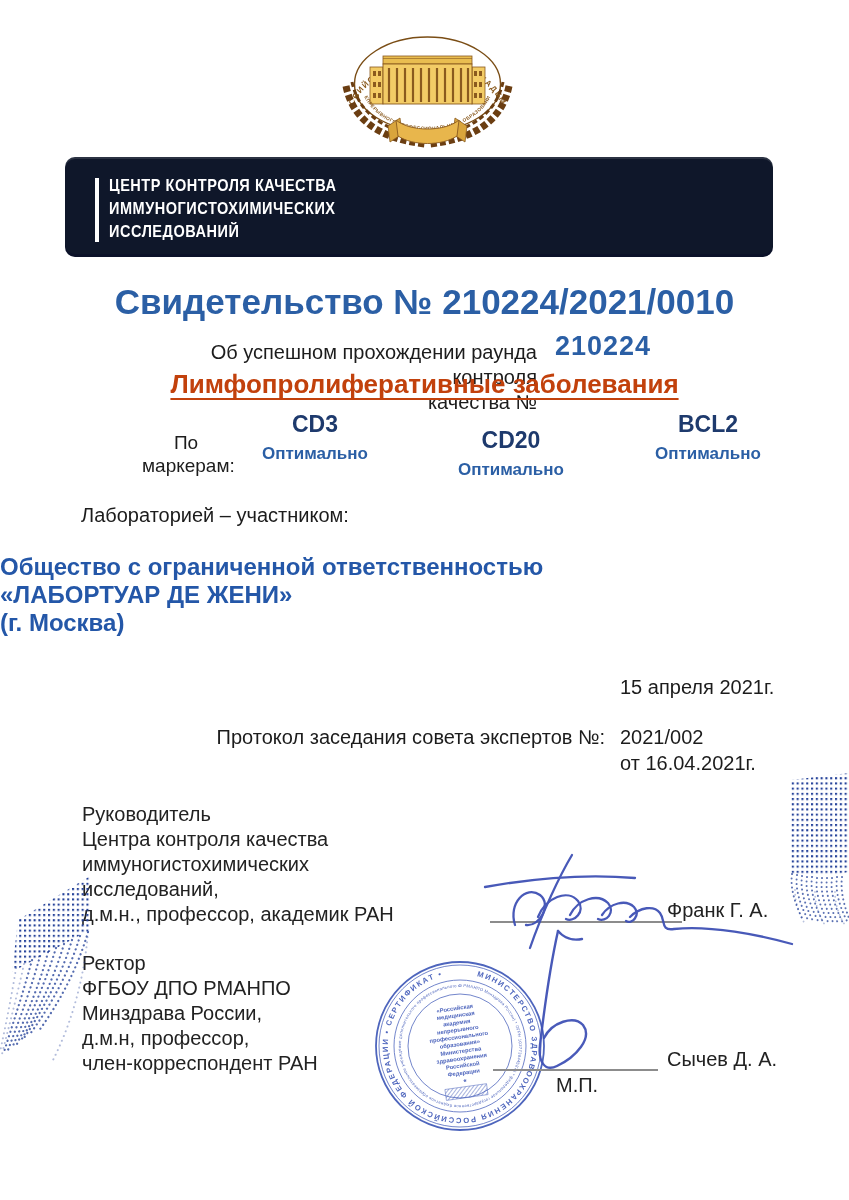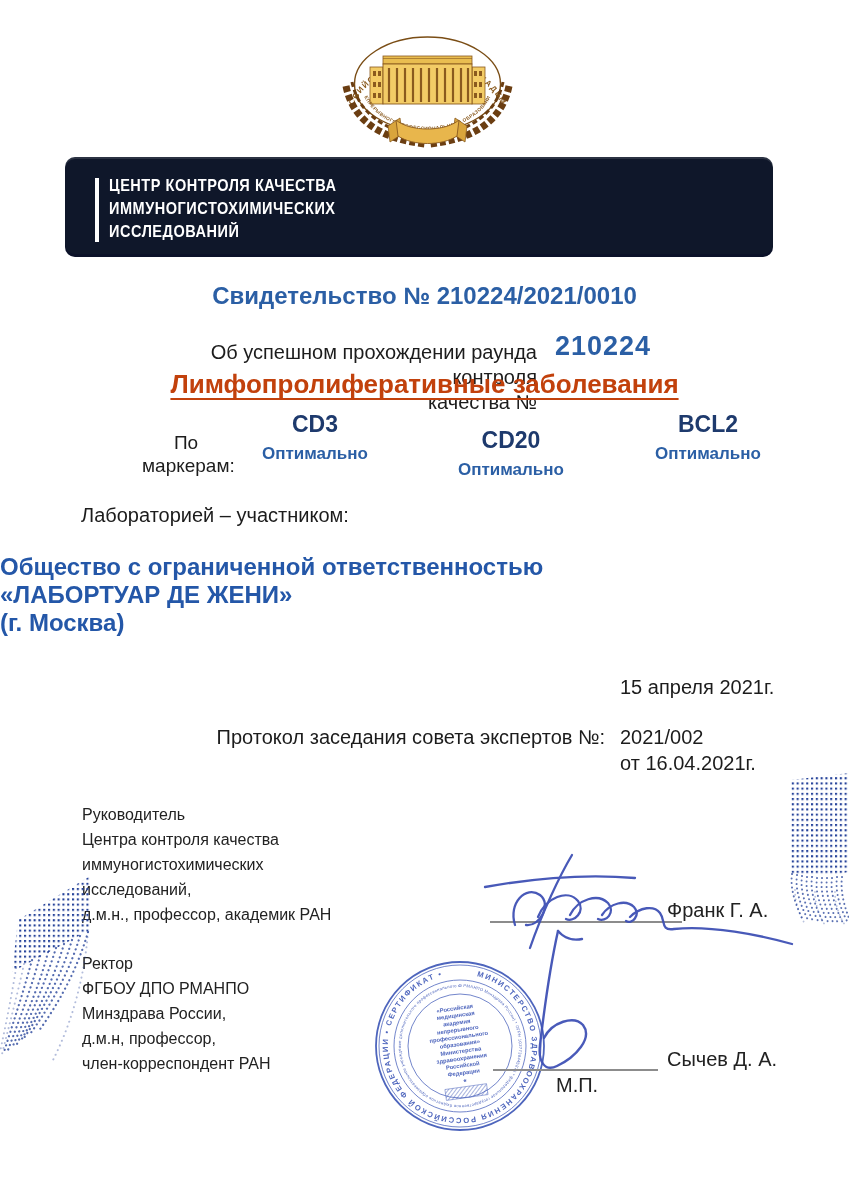--- a/index.html
+++ b/index.html
@@ -7,39 +7,39 @@
         font-family:"Liberation Sans",sans-serif;color:#1c1c1c;margin:0 auto;}
   .abs{position:absolute;}
   
   #banner{left:65px;top:157px;width:708px;height:100px;background:#0f172a;border-radius:10px;
           box-shadow:inset 0 -3px 0 rgba(0,0,40,.25), inset 0 2px 0 rgba(255,255,255,.12);}
   #banner .bar{position:absolute;left:30px;top:21px;width:4px;height:64px;background:#ffffff;}
   #banner .lines{position:absolute;left:44px;top:17px;color:#ffffff;font-weight:bold;
                  font-size:16.5px;line-height:23px;letter-spacing:.6px;
                  transform:scaleX(.88);transform-origin:left top;white-space:nowrap;}
   
-  .title{left:0;right:0;top:282px;text-align:center;font-size:24px;font-weight:bold;color:#2b5fa5;}
+  .title{left:0;right:0;top:282px;text-align:center;font-size:35px;font-weight:bold;color:#2b5fa5;}
   .subtl{left:150px;top:340px;width:387px;text-align:right;font-size:20px;line-height:25px;color:#1c1c1c;}
   .roundnum{left:555px;top:331px;font-size:27px;font-weight:bold;color:#2b5fa5;letter-spacing:1px;}
   .category{left:0;right:0;top:369px;text-align:center;font-size:26px;font-weight:bold;color:#c2410c;
             text-decoration:underline;text-underline-offset:5px;text-decoration-thickness:2px;}
   
   .mlabel{left:142px;top:431px;width:88px;text-align:center;font-size:19px;line-height:23px;color:#1c1c1c;}
   .mcol{width:220px;text-align:center;}
   .mname{font-size:23px;font-weight:bold;color:#1e3a6d;line-height:26px;}
   .mres{font-size:17px;font-weight:bold;color:#2b5fa5;line-height:30px;margin-top:2px;}
   
   .plabel{left:81px;top:504px;font-size:20px;color:#1c1c1c;}
   .pname{left:0;right:0;top:553px;text-align:left;font-size:24px;font-weight:bold;
          color:#2457a8;line-height:28px;}
   
   .dlabel{width:455px;left:150px;text-align:right;font-size:20px;color:#1c1c1c;}
   .dval{left:620px;font-size:20px;color:#1c1c1c;}
   
-  .role{left:82px;font-size:16px;line-height:25px;color:#222222;}
+  .role{left:82px;font-size:20px;line-height:25px;color:#222222;}
   .sname{font-size:20px;color:#222222;}
   .sigline{height:2px;background:#8c8c8c;}
   svg text{font-family:"Liberation Sans",sans-serif;}
 </style>
 </head>
 <body>
 
 <div id="page">
 
   <svg class="abs" style="left:330px;top:10px;" width="195" height="142" viewBox="0 0 195 142">

